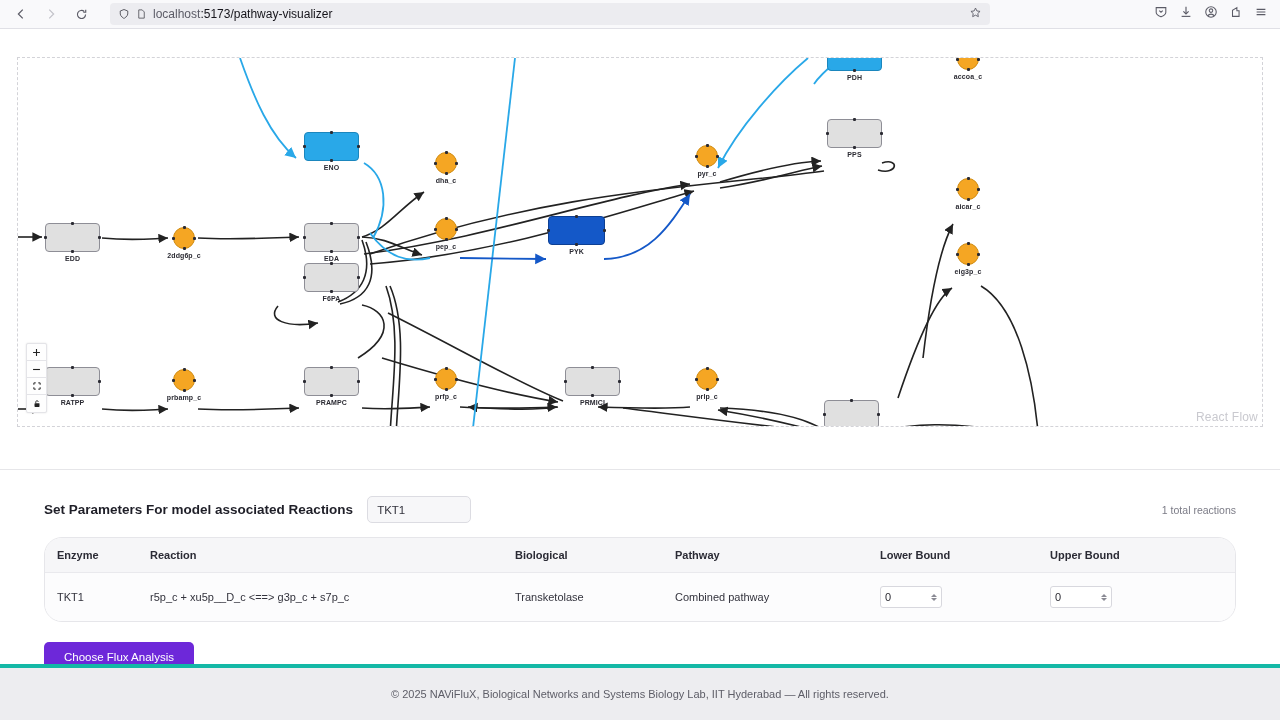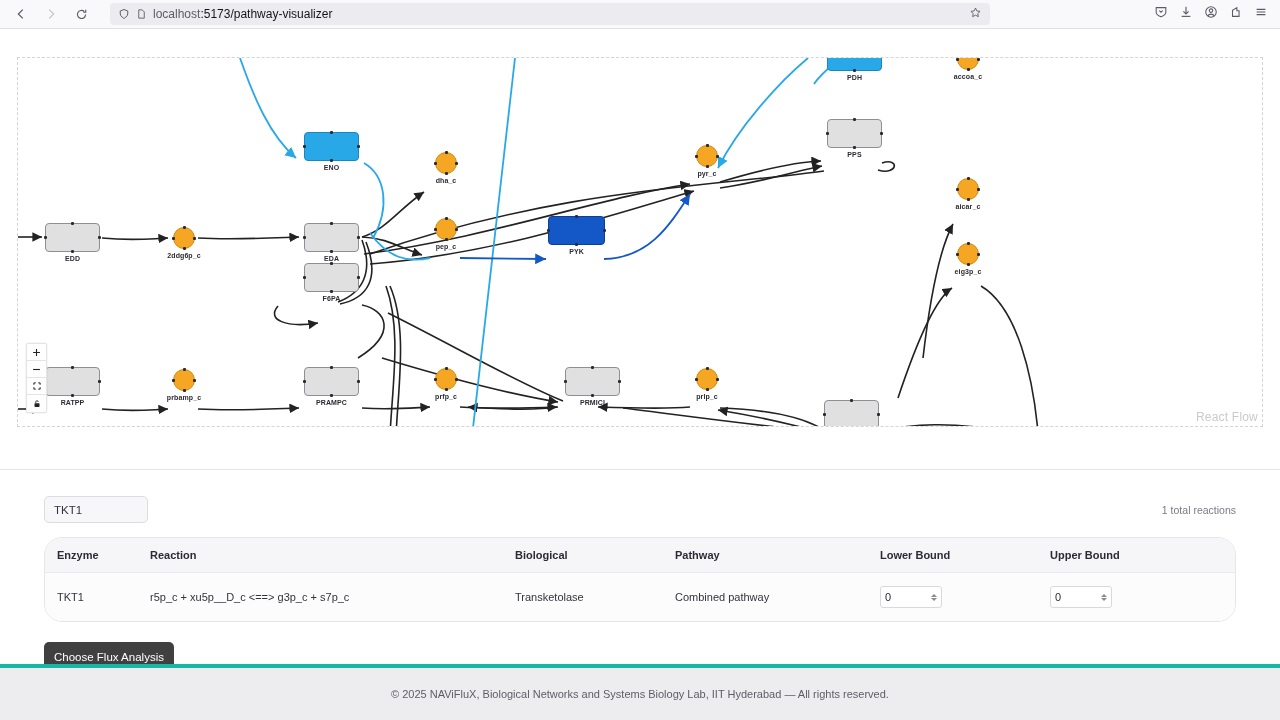--- a/index.html
+++ b/index.html
@@ -228,26 +228,26 @@
     display: block;
     width: 0; height: 0;
     border-left: 3px solid transparent;
     border-right: 3px solid transparent;
   }
   .spin i.up { border-bottom: 3px solid #8a8a94; }
   .spin i.dn { border-top: 3px solid #8a8a94; }
 
   .flux-btn {
     margin: 20px 0 0 0;
-    background: #404040;
+    background: #6d28d9;
     color: #ffffff;
     border: none;
     border-radius: 5px;
     font-size: 11.5px;
-    padding: 9px 10px;
+    padding: 9px 20px;
     font-family: "Liberation Sans", sans-serif;
     cursor: pointer;
   }
 
   .footer {
     position: absolute;
     left: 0; right: 0; bottom: 0;
     height: 56px;
     background: #ededf0;
     border-top: 4px solid #14b8a6;
@@ -622,20 +622,21 @@
 
       <span class="rf-watermark">React Flow</span>
     </div>
   </div>
 </div>
 
 <div class="panel-sep"></div>
 
 <div class="params">
   <div class="params-head">
+    <span class="params-title">Set Parameters For model associated Reactions</span>
     <input class="search-input" type="text" value="TKT1" placeholder="Search reactions" style="">
     <span class="total-count">1 total reactions</span>
   </div>
 
   <div class="table-card">
     <table>
       <thead>
         <tr>
           <th class="c-enzyme">Enzyme</th>
           <th class="c-reaction">Reaction</th>

